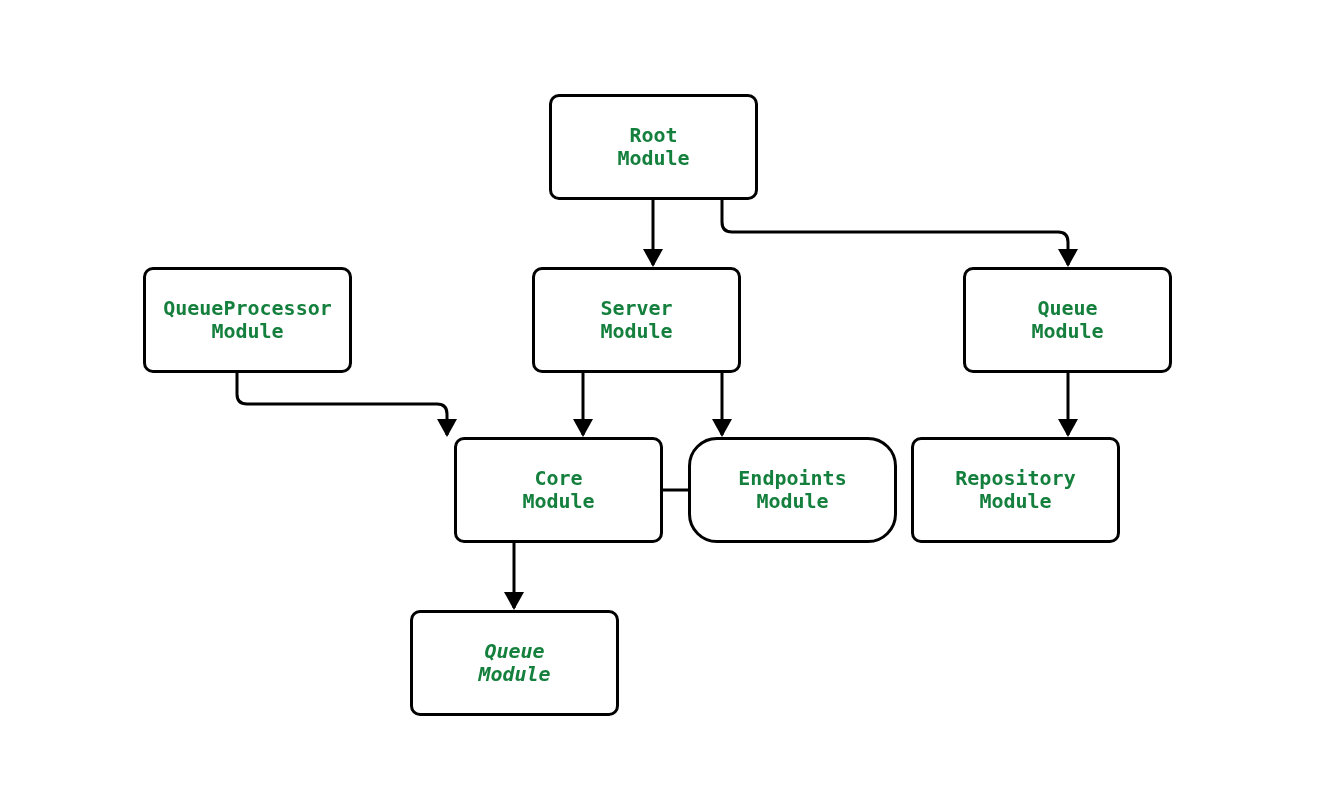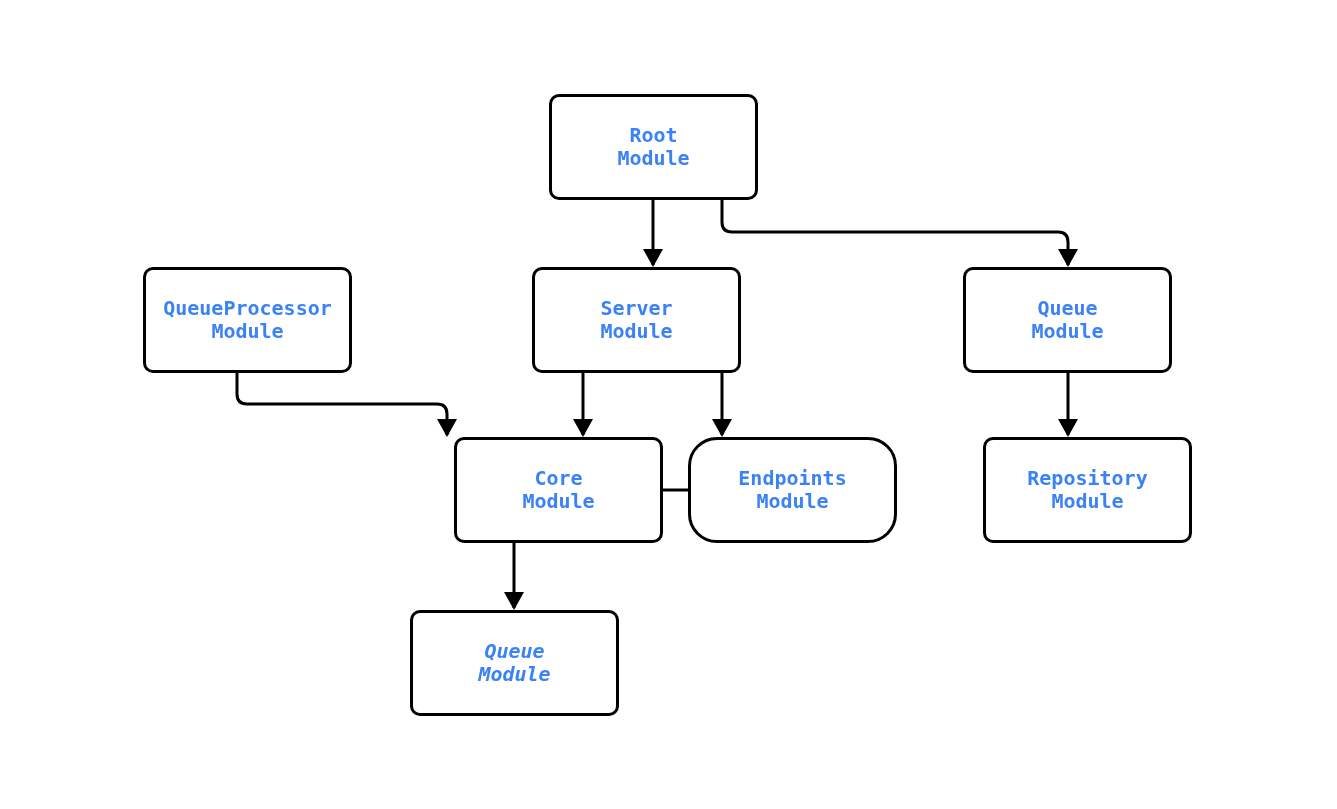--- a/index.html
+++ b/index.html
@@ -28,32 +28,32 @@
     height: 106px;
     box-sizing: border-box;
     background: #ffffff;
     border: 3px solid #000000;
     border-radius: 10px;
     display: flex;
     flex-direction: column;
     align-items: center;
     justify-content: center;
     text-align: center;
-    color: #3b82f6;
+    color: #15803d;
     font-weight: bold;
     font-size: 20px;
     line-height: 23px;
   }
   #node-root          { left: 549px;  top: 94px;  }
   #node-queueprocessor{ left: 143px;  top: 267px; }
   #node-server        { left: 532px;  top: 267px; }
   #node-global        { left: 963px;  top: 267px; }
   #node-core          { left: 410px;  top: 437px; margin-left: 44px; }
   #node-endpoints     { left: 688px;  top: 437px; border-radius: 29px; }
-  #node-repository    { left: 983px;  top: 437px; }
+  #node-repository    { left: 911px;  top: 437px; }
   #node-queue         { left: 410px;  top: 610px; font-style: italic; }
   .edge {
     stroke: #000000;
     stroke-width: 3px;
     fill: none;
   }
 </style>
 </head>
 <body>
 

